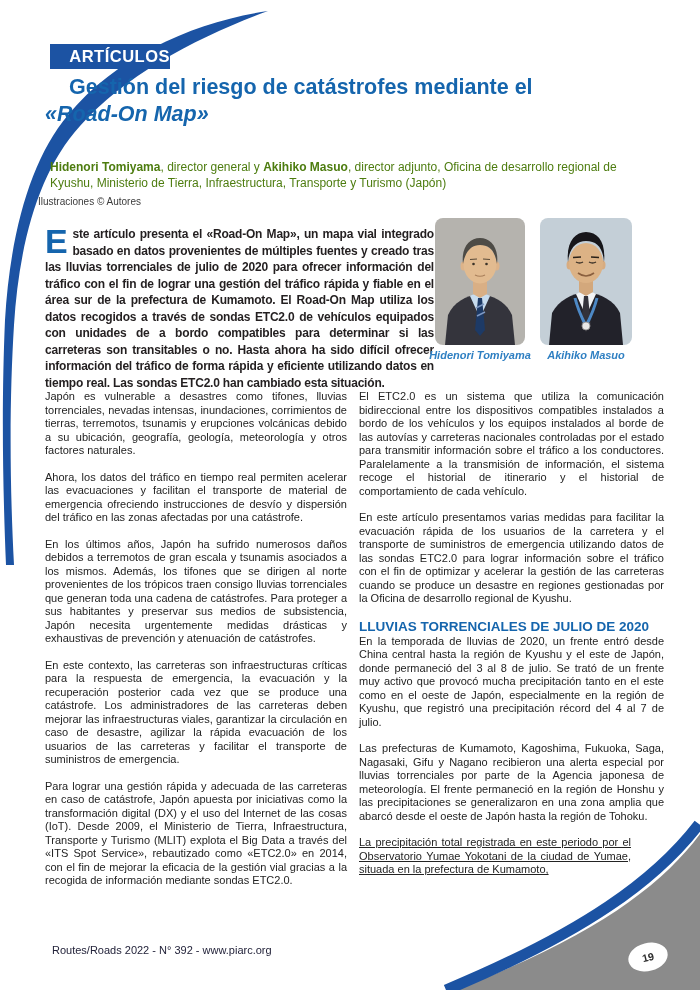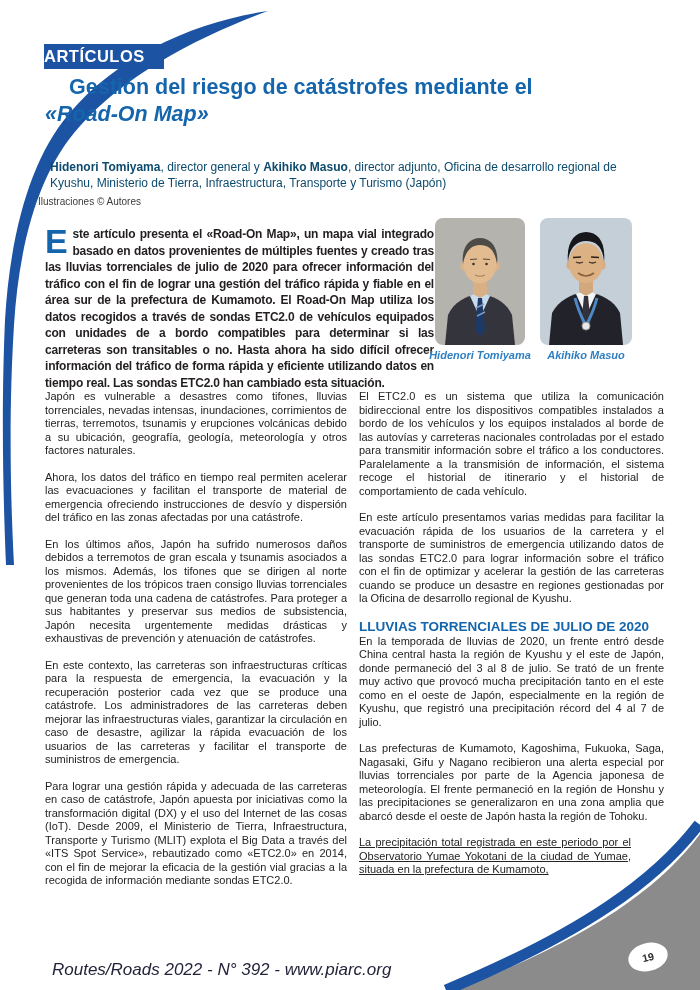--- a/index.html
+++ b/index.html
@@ -11,33 +11,33 @@
     color:var(--text-dark, #231f20);
   }
   
   .swoosh-svg { position:absolute; left:0; top:0; width:300px; height:600px; }
   .swoosh-svg path { fill:var(--brand-blue, #1c53a3); }
   .corner-svg { position:absolute; left:400px; top:818px; width:300px; height:172px; }
   .corner-gray { fill:var(--corner-gray, #8b8b8b); }
   .corner-stripe { fill:none; stroke:var(--brand-blue, #1c53a3); stroke-width:11; }
   
   .kicker {
-    position:absolute; left:44px; top:44px; width:120px; height:25px;
+    position:absolute; left:50px; top:44px; width:120px; height:25px;
     background:var(--brand-blue, #1c53a3); color:#fff;
-    font-size:16.5px; font-weight:bold; line-height:25px; text-align:left;
+    font-size:16.5px; font-weight:bold; line-height:25px; text-align:right;
     letter-spacing:0.5px;
   }
   
   .title { position:absolute; left:45px; top:74px; width:560px;
     color:var(--heading-blue, #1565ad); font-weight:bold; font-size:21.5px; line-height:27px; }
   .title .l1 { display:block; padding-left:24px; }
   .title .l2 { display:block; font-style:italic; }
   
   .byline { position:absolute; left:50px; top:160px; width:585px;
-    font-size:12px; line-height:15.5px; color:#0c4a6e; }
+    font-size:12px; line-height:15.5px; color:#4d7c0f; }
   .byline b { font-weight:bold; }
   .credits { position:absolute; left:38px; top:196px; font-size:10px; color:#3c3c3c; }
   
   .intro { position:absolute; left:45px; top:226px; width:389px;
     font-size:12px; font-weight:bold; line-height:16.5px; letter-spacing:-0.2px;
     text-align:justify; color:#231f20; }
   .dropcap { float:left; font-size:34px; line-height:29px; font-weight:bold;
     color:var(--heading-blue, #1565ad); margin:1px 5px 0 0; }
   
   .photo { position:absolute; top:218px; border-radius:8px; overflow:hidden; }
@@ -51,22 +51,22 @@
   
   .col { position:absolute; top:390px; font-size:11px; line-height:13.5px;
     text-align:justify; color:#232323; }
   .col-left  { left:45px;  width:302px; }
   .col-right { left:359px; width:305px; }
   .col p { margin-bottom:13px; }
   .col h2 { font-size:13.5px; font-weight:bold; color:var(--heading-blue, #1565ad);
     margin:7px 0 0 0; text-align:left; line-height:16px; }
   .col p.narrow { width:272px;text-decoration:underline; }
   
-  .footer-line { position:absolute; left:52px; top:944px; font-size:17px;
-    font-style:italic; color:#23233a;margin-top:16px; }
+  .footer-line { position:absolute; left:52px; top:944px; font-size:11px;
+    color:#23233a; }
   .page-number {
     position:absolute; left:628px; top:943px; width:40px; height:28px;
     background:#fff; border-radius:50%; transform:rotate(-14deg);
     display:flex; align-items:center; justify-content:center;
     font-size:10.5px; font-weight:bold; color:#2b2b2b; z-index:3;
   }
 </style>
 </head>
 <body>
 

